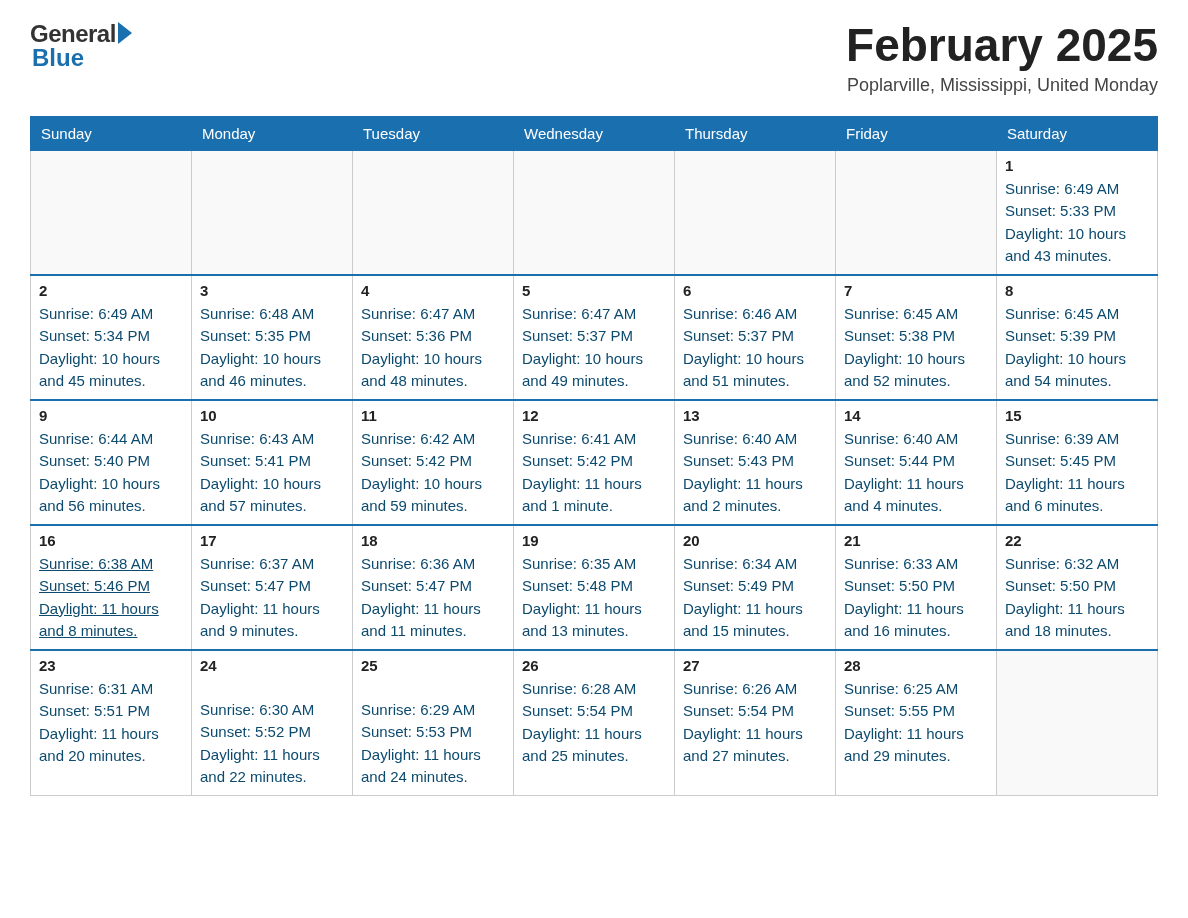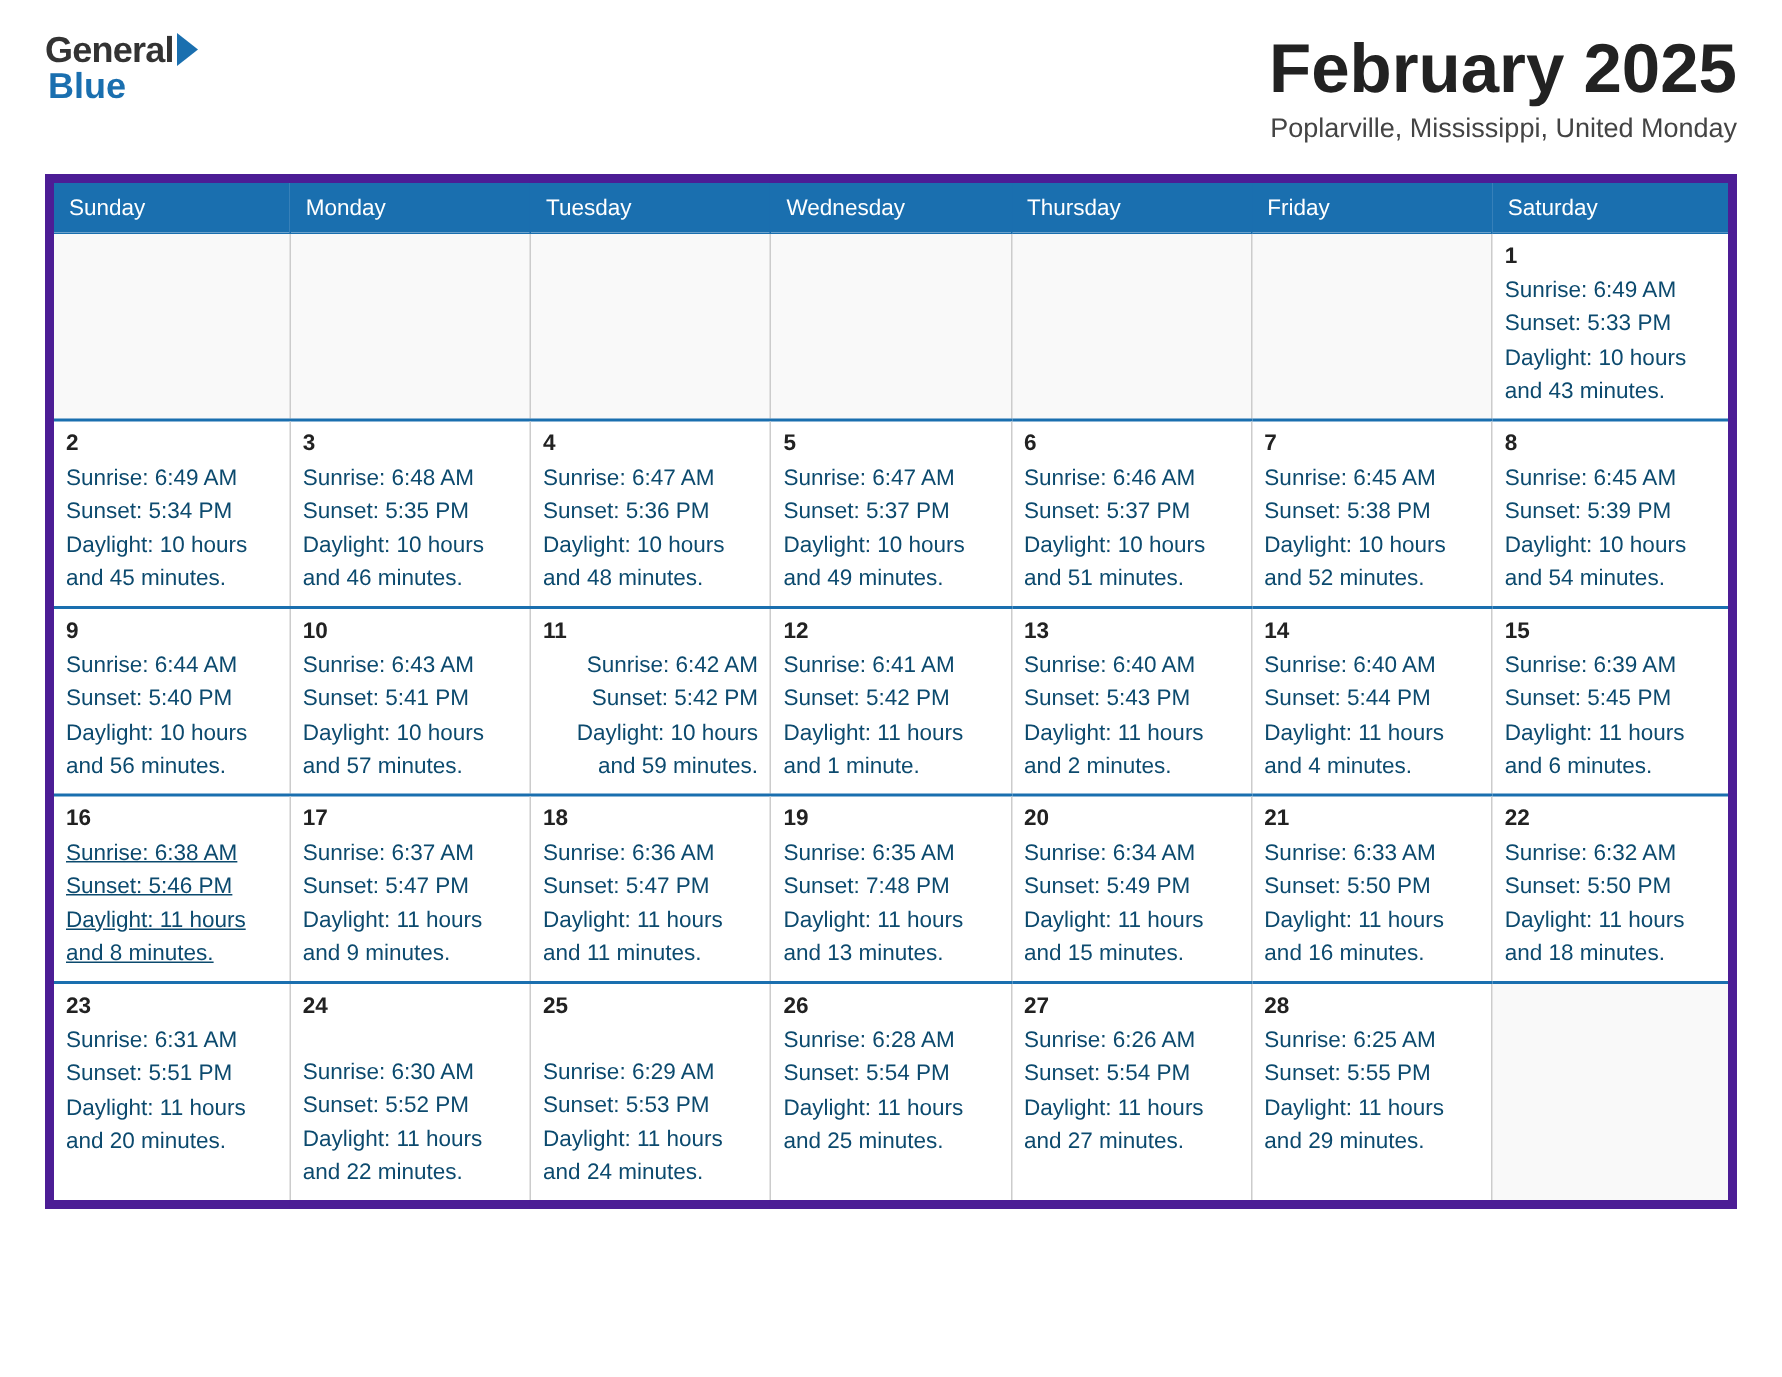--- a/index.html
+++ b/index.html
@@ -26,21 +26,21 @@
       line-height: 1.1;
     }
     .location-title {
       font-size: 18px;
       color: #444;
       margin-top: 4px;
     }
     .calendar {
       width: 100%;
       border-collapse: collapse;
-      border: 6px solid #4c1d95;
+      border: 1px solid #4c1d95;
     }
     .calendar th {
       background-color: #1a6faf;
       color: #fff;
       font-size: 15px;
       font-weight: normal;
       padding: 8px 10px;
       text-align: left;
       border: 1px solid #1a6faf;
     }
@@ -187,21 +187,21 @@
 Daylight: 10 hours and 56 minutes.</div>
         </td>
         <td>
           <span class="day-num">10</span>
           <div class="day-info" style="white-space: pre-line;">Sunrise: 6:43 AM
 Sunset: 5:41 PM
 Daylight: 10 hours and 57 minutes.</div>
         </td>
         <td>
           <span class="day-num">11</span>
-          <div class="day-info" style="white-space: pre-line; text-align: right;">Sunrise: 6:42 AM
+          <div class="day-info" style="white-space: pre-line;">Sunrise: 6:42 AM
 Sunset: 5:42 PM
 Daylight: 10 hours and 59 minutes.</div>
         </td>
         <td>
           <span class="day-num">12</span>
           <div class="day-info" style="white-space: pre-line;">Sunrise: 6:41 AM
 Sunset: 5:42 PM
 Daylight: 11 hours and 1 minute.</div>
         </td>
         <td>
@@ -238,21 +238,21 @@
         </td>
         <td>
           <span class="day-num">18</span>
           <div class="day-info" style="white-space: pre-line;">Sunrise: 6:36 AM
 Sunset: 5:47 PM
 Daylight: 11 hours and 11 minutes.</div>
         </td>
         <td>
           <span class="day-num">19</span>
           <div class="day-info" style="white-space: pre-line;">Sunrise: 6:35 AM
-Sunset: 7:48 PM
+Sunset: 5:48 PM
 Daylight: 11 hours and 13 minutes.</div>
         </td>
         <td>
           <span class="day-num">20</span>
           <div class="day-info" style="white-space: pre-line;">Sunrise: 6:34 AM
 Sunset: 5:49 PM
 Daylight: 11 hours and 15 minutes.</div>
         </td>
         <td>
           <span class="day-num">21</span>

